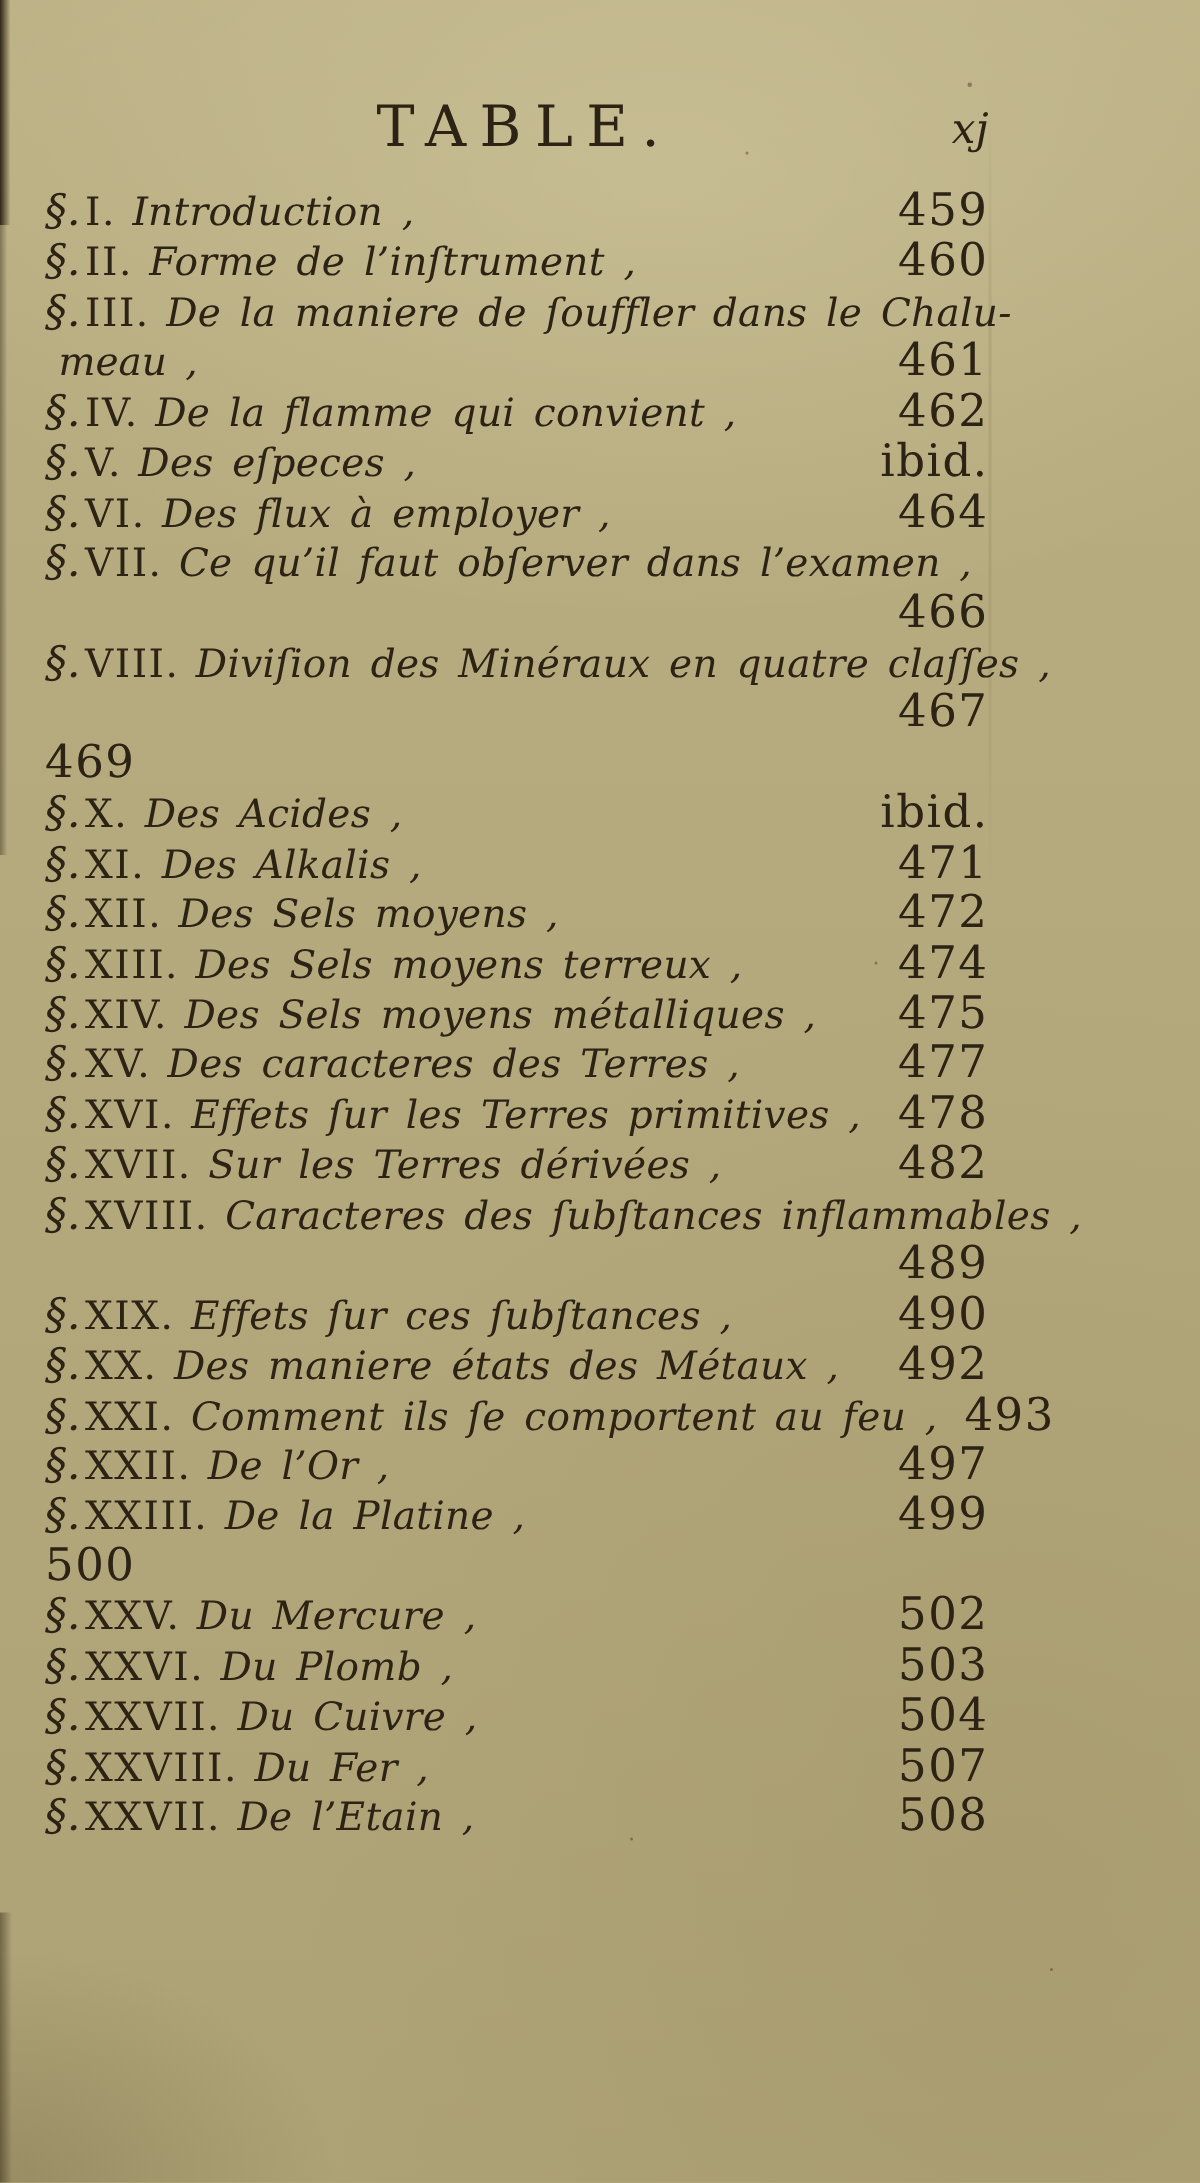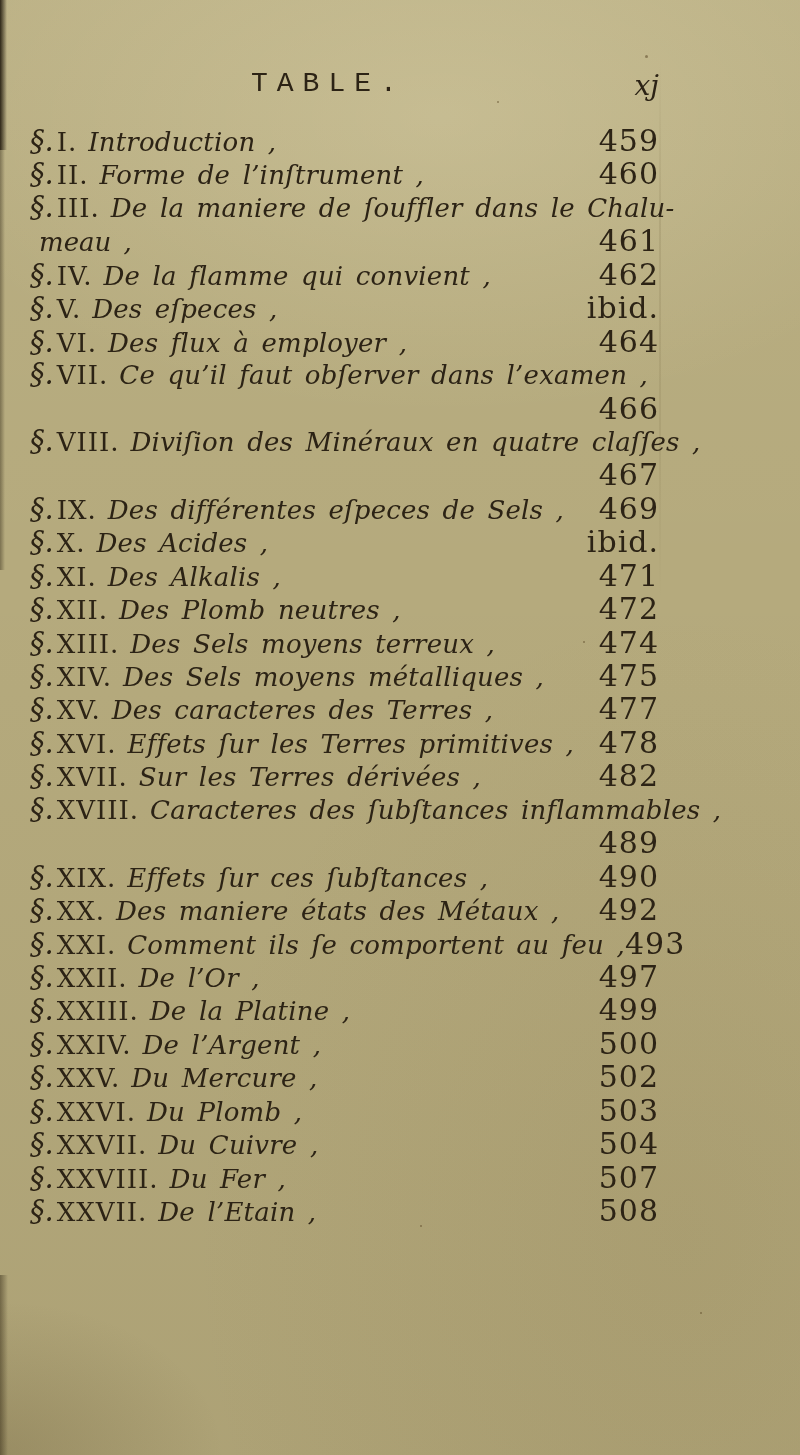--- a/index.html
+++ b/index.html
@@ -24,35 +24,34 @@
   .edge-bottom { bottom: 0; width: 8px; height: 180px; background: linear-gradient(to right, rgba(40,30,12,0.45), rgba(40,30,12,0)); }
   .crease {
     position: absolute; left: 659px; top: 60px; width: 2px; height: 540px;
     background: linear-gradient(180deg, rgba(90,75,40,0) 0%, rgba(90,75,40,0.13) 30%, rgba(90,75,40,0.10) 70%, rgba(90,75,40,0) 100%);
   }
   .speckle { position: absolute; border-radius: 50%; background: rgba(70,50,20,0.45); }
 
   
   .header-title {
     position: absolute; left: 251px; top: 67px;
-    font-size: 28px; line-height: 34px; letter-spacing: 9px;
+    font-size: 38px; line-height: 34px; letter-spacing: 9px;
     white-space: nowrap;
-    font-family: Liberation Mono, monospace;
   }
   .folio {
     position: absolute; right: 141px; top: 71px;
     font-size: 28px; line-height: 30px; font-style: italic;
   }
 
   
   .toc { position: absolute; left: 30px; top: 124px; width: 629px; }
   .toc-line {
     display: flex; justify-content: space-between; align-items: baseline;
     height: 33.45px; line-height: 33.45px;
-    font-size: 26px; white-space: nowrap;
+    font-size: 26px; white-space: nowrap; gap: 18px;
   }
   .toc-text { }
   .mark { font-style: italic; font-size: 29px; margin-right: 3px; }
   .numeral { margin-right: 11px; letter-spacing: 1px; }
   .title { font-style: italic; word-spacing: 4px; letter-spacing: 0.2px; }
   .cont  { font-style: italic; word-spacing: 4px; padding-left: 9px; }
   .pageno { font-size: 30px; letter-spacing: 1px; }
 </style>
 </head>
 <body>
@@ -111,33 +110,32 @@
       </div>
       <div class="toc-line">
         <span class="toc-text"><span class="mark">§.</span><span class="numeral">VIII.</span><span class="title">Diviſion des Minéraux en quatre claſſes ,</span></span>
         <span class="pageno"></span>
       </div>
       <div class="toc-line">
         <span class="cont"></span>
         <span class="pageno">467</span>
       </div>
       <div class="toc-line">
-        <span class="toc-text"><span class="mark">§.</span><span class="numeral">IX.</span><span class="title">Des différentes eſpeces de Sels ,</span></span>
         <span class="pageno">469</span>
       </div>
       <div class="toc-line">
         <span class="toc-text"><span class="mark">§.</span><span class="numeral">X.</span><span class="title">Des Acides ,</span></span>
         <span class="pageno">ibid.</span>
       </div>
       <div class="toc-line">
         <span class="toc-text"><span class="mark">§.</span><span class="numeral">XI.</span><span class="title">Des Alkalis ,</span></span>
         <span class="pageno">471</span>
       </div>
       <div class="toc-line">
-        <span class="toc-text"><span class="mark">§.</span><span class="numeral">XII.</span><span class="title">Des Plomb neutres ,</span></span>
+        <span class="toc-text"><span class="mark">§.</span><span class="numeral">XII.</span><span class="title">Des Sels moyens ,</span></span>
         <span class="pageno">472</span>
       </div>
       <div class="toc-line">
         <span class="toc-text"><span class="mark">§.</span><span class="numeral">XIII.</span><span class="title">Des Sels moyens terreux ,</span></span>
         <span class="pageno">474</span>
       </div>
       <div class="toc-line">
         <span class="toc-text"><span class="mark">§.</span><span class="numeral">XIV.</span><span class="title">Des Sels moyens métalliques ,</span></span>
         <span class="pageno">475</span>
       </div>
@@ -175,21 +173,20 @@
       </div>
       <div class="toc-line">
         <span class="toc-text"><span class="mark">§.</span><span class="numeral">XXII.</span><span class="title">De l’Or ,</span></span>
         <span class="pageno">497</span>
       </div>
       <div class="toc-line">
         <span class="toc-text"><span class="mark">§.</span><span class="numeral">XXIII.</span><span class="title">De la Platine ,</span></span>
         <span class="pageno">499</span>
       </div>
       <div class="toc-line">
-        <span class="toc-text"><span class="mark">§.</span><span class="numeral">XXIV.</span><span class="title">De l’Argent ,</span></span>
         <span class="pageno">500</span>
       </div>
       <div class="toc-line">
         <span class="toc-text"><span class="mark">§.</span><span class="numeral">XXV.</span><span class="title">Du Mercure ,</span></span>
         <span class="pageno">502</span>
       </div>
       <div class="toc-line">
         <span class="toc-text"><span class="mark">§.</span><span class="numeral">XXVI.</span><span class="title">Du Plomb ,</span></span>
         <span class="pageno">503</span>
       </div>

